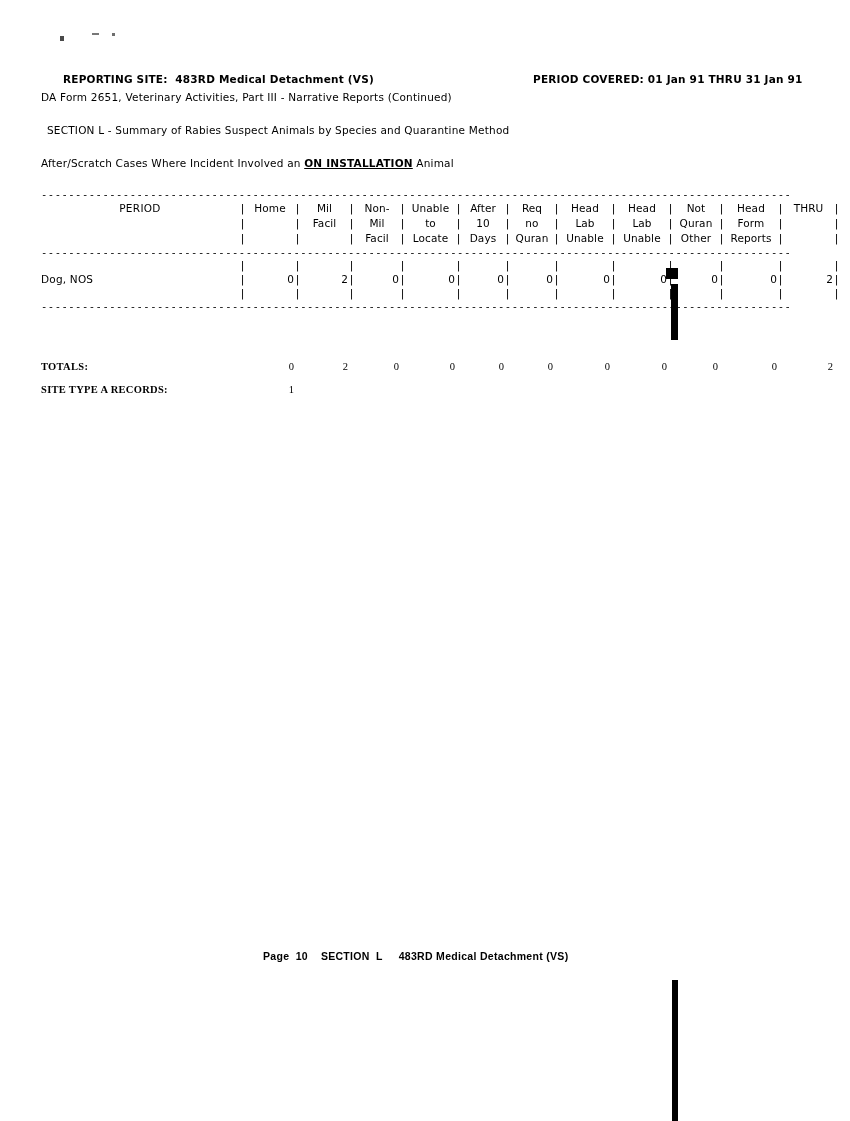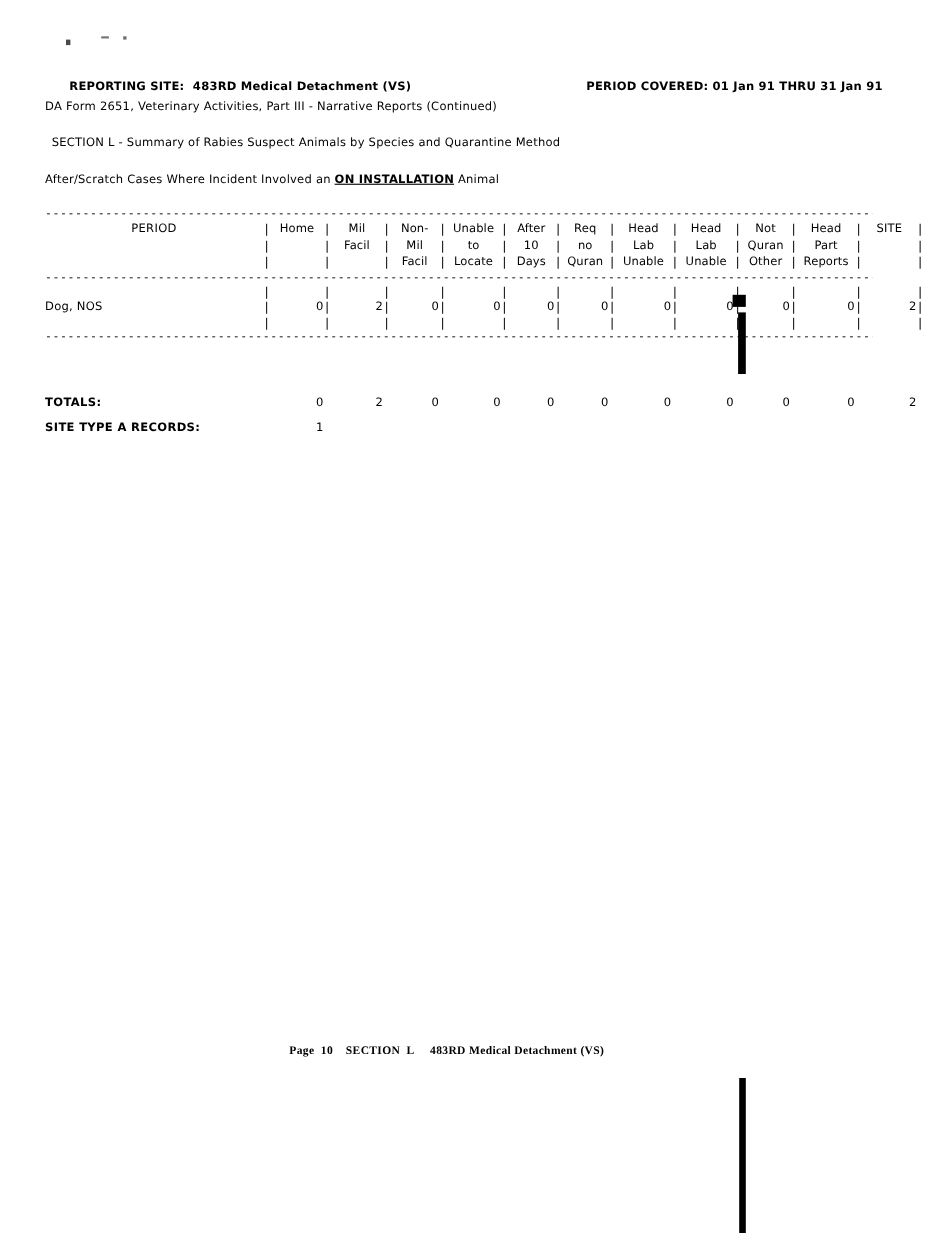--- a/index.html
+++ b/index.html
@@ -127,20 +127,21 @@
     left: 41px;
     top: 355px;
     width: 752px;
     font-size: 10.5px;
     font-family: "DejaVu Sans", sans-serif;
   }
   table.totals {
     border-collapse: collapse;
     width: 752px;
     table-layout: fixed;
+    font-family: Liberation Serif, serif;
   }
   table.totals td {
     padding: 0;
     font-size: 10.5px;
     line-height: 23px;
   }
   .tot-label {
     font-weight: bold;
     letter-spacing: .3px;
     padding-left: 57px;
@@ -152,21 +153,21 @@
   }
 
   .footer {
     position: absolute;
     left: 263px;
     top: 950px;
     font-size: 10.5px;
     font-weight: bold;
     letter-spacing: .3px;
     white-space: pre;
-    font-family: Liberation Serif, serif;
+    font-family: Liberation Sans, sans-serif;
   }
 </style>
 </head>
 <body>
 
 <div class="page">
 
   <div class="speck speck-a"></div>
   <div class="speck speck-b"></div>
   <div class="speck speck-c"></div>
@@ -231,21 +232,21 @@
         <td class="hcell">Req</td>
         <td class="bar">|</td>
         <td class="hcell">Head</td>
         <td class="bar">|</td>
         <td class="hcell">Head</td>
         <td class="bar">|</td>
         <td class="hcell">Not</td>
         <td class="bar">|</td>
         <td class="hcell">Head</td>
         <td class="bar">|</td>
-        <td class="hcell">SITE</td>
+        <td class="hcell">THRU</td>
         <td class="bar">|</td>
       </tr>
 
       <tr>
         <td class="bar">|</td>
         <td class="hcell"></td>
         <td class="bar">|</td>
         <td class="hcell">Facil</td>
         <td class="bar">|</td>
         <td class="hcell">Mil</td>
@@ -255,21 +256,21 @@
         <td class="hcell">10</td>
         <td class="bar">|</td>
         <td class="hcell">no</td>
         <td class="bar">|</td>
         <td class="hcell">Lab</td>
         <td class="bar">|</td>
         <td class="hcell">Lab</td>
         <td class="bar">|</td>
         <td class="hcell">Quran</td>
         <td class="bar">|</td>
-        <td class="hcell">Part</td>
+        <td class="hcell">Form</td>
         <td class="bar">|</td>
         <td class="hcell"></td>
         <td class="bar">|</td>
       </tr>
 
       <tr>
         <td class="bar">|</td>
         <td class="hcell"></td>
         <td class="bar">|</td>
         <td class="hcell"></td>

